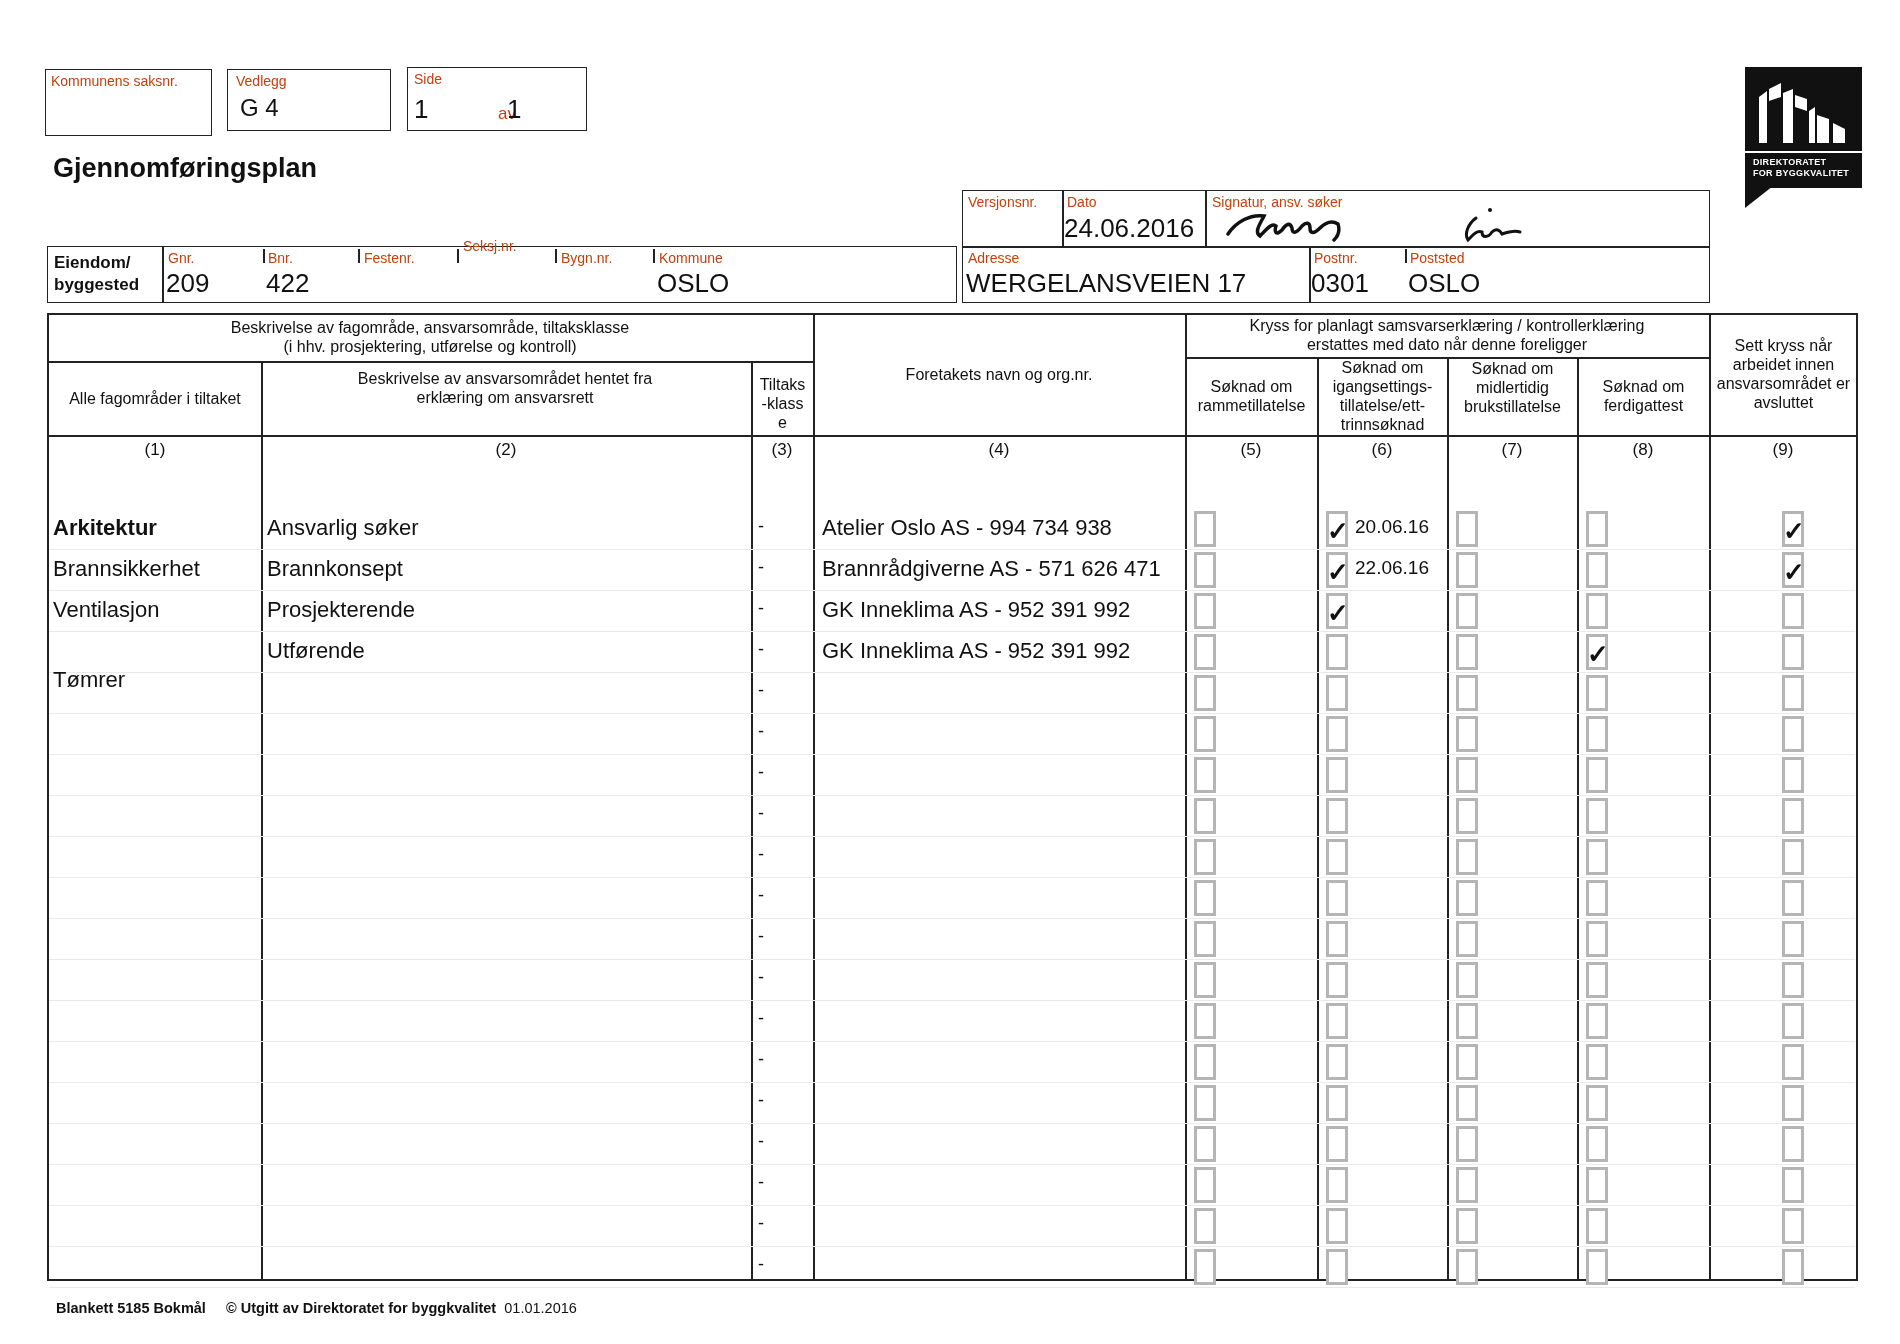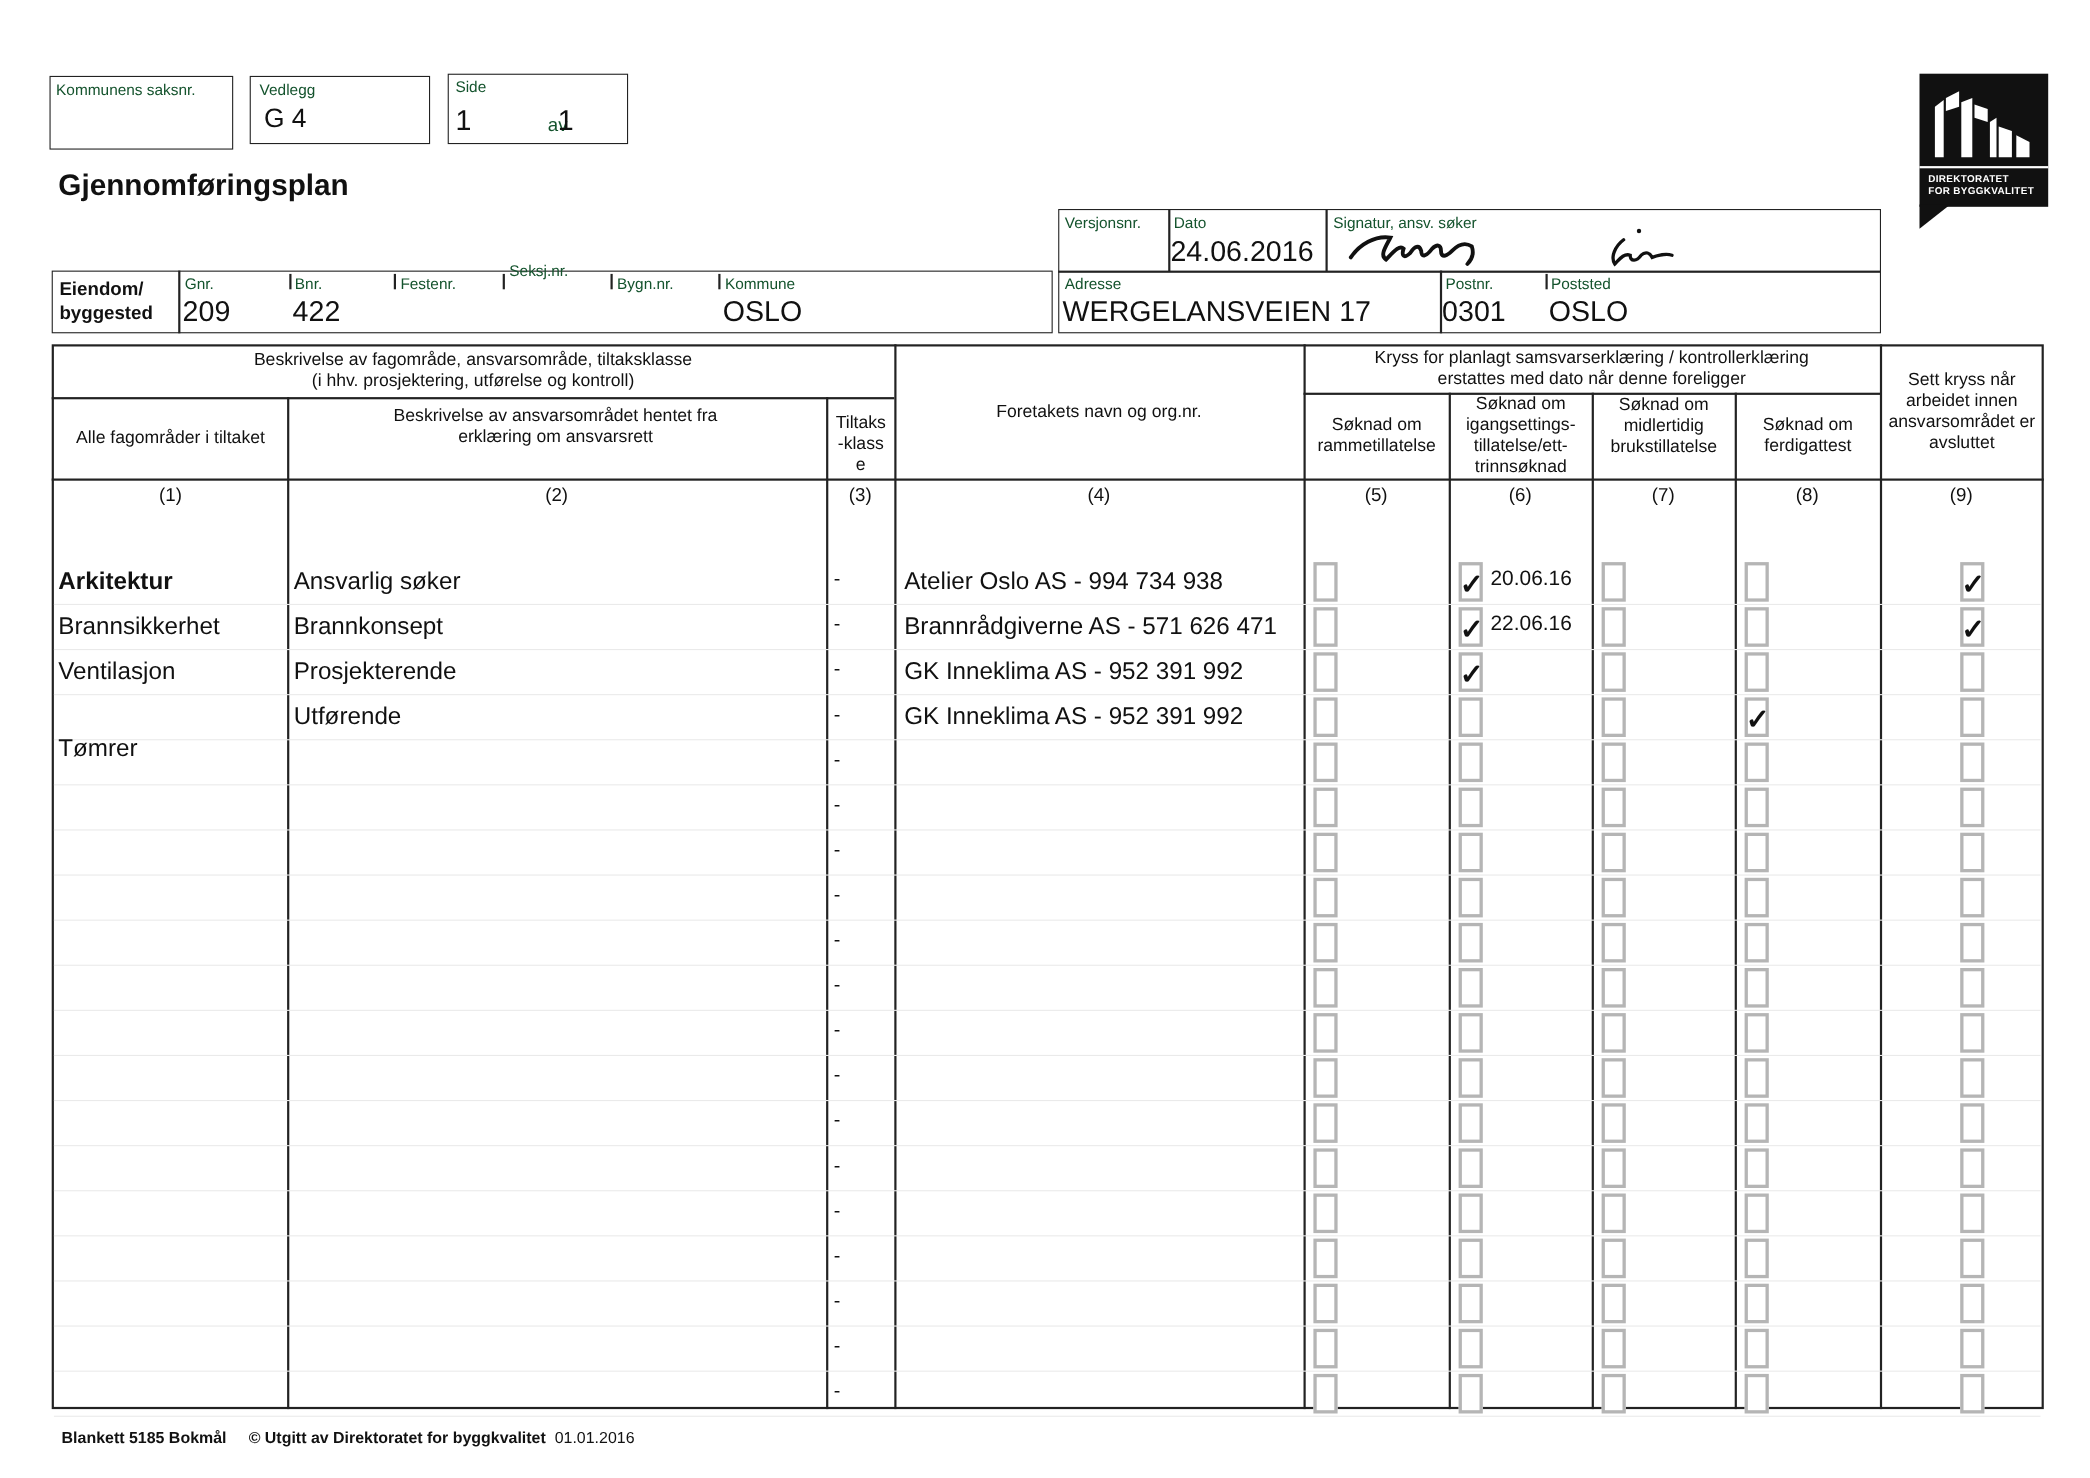--- a/index.html
+++ b/index.html
@@ -1,20 +1,20 @@
 <!DOCTYPE html>
 <html><head>
 <meta charset="utf-8">
 <style>
   html, body { margin:0; padding:0; background:#fff; }
   body { width:1900px; height:1344px; position:relative; overflow:hidden;
          font-family:"Liberation Sans", sans-serif; color:#111; }
   .abs { position:absolute; }
   .box { position:absolute; border:1.5px solid #222; box-sizing:border-box; background:#fff; }
-  .lbl { position:absolute; font-size:14px; color:#14532d; white-space:nowrap; }
+  .lbl { position:absolute; font-size:14px; color:#c2410c; white-space:nowrap; }
   .val { position:absolute; font-size:26px; color:#111; white-space:nowrap; }
   .tick { position:absolute; width:1.5px; background:#222; }
   .vline { position:absolute; width:1.5px; background:#222; }
   .hline { position:absolute; height:1.5px; background:#222; }
   .title { position:absolute; left:53px; top:153px; font-size:27px; font-weight:bold; }
   .logo { position:absolute; left:1745px; top:67px; width:117px; height:121px; background:#111; }
   .logo-tail { position:absolute; left:1745px; top:186px; width:0; height:0;
                border-left:0 solid transparent; border-top:22px solid #111; border-right:28px solid transparent; }
   .logo-text { position:absolute; left:8px; top:90px; color:#fff; font-size:9px; font-weight:bold; line-height:11px; letter-spacing:0.3px; }
   .logo-sep { position:absolute; left:0; right:0; top:84px; height:2px; background:#fff; }
@@ -33,21 +33,21 @@
 <body>
 
 <div class="box" style="left:45px;top:69px;width:167px;height:67px;">
   <span class="lbl" style="left:5px;top:3px;">Kommunens saksnr.</span>
   <span class="val" style="left:8px;top:28px;"></span>
 </div>
 <div class="box" style="left:227px;top:69px;width:164px;height:62px;">
   <span class="lbl" style="left:8px;top:3px;">Vedlegg</span>
   <span class="val" style="left:12px;top:24px;font-size:24px;">G 4</span>
 </div>
-<div class="box" style="left:407px;top:67px;width:164px;height:64px;">
+<div class="box" style="left:407px;top:67px;width:180px;height:64px;">
   <span class="lbl" style="left:6px;top:3px;">Side</span>
   <span class="val" style="left:6px;top:26px;">1</span>
   <span class="lbl" style="left:90px;top:36px;font-size:17px;">av</span>
   <span class="val" style="left:99px;top:26px;">1</span>
 </div>
 
 <div class="title">Gjennomføringsplan</div>
 
 <div class="logo">
   <svg width="117" height="84" viewBox="0 0 117 84" style="position:absolute;left:0;top:0;">

